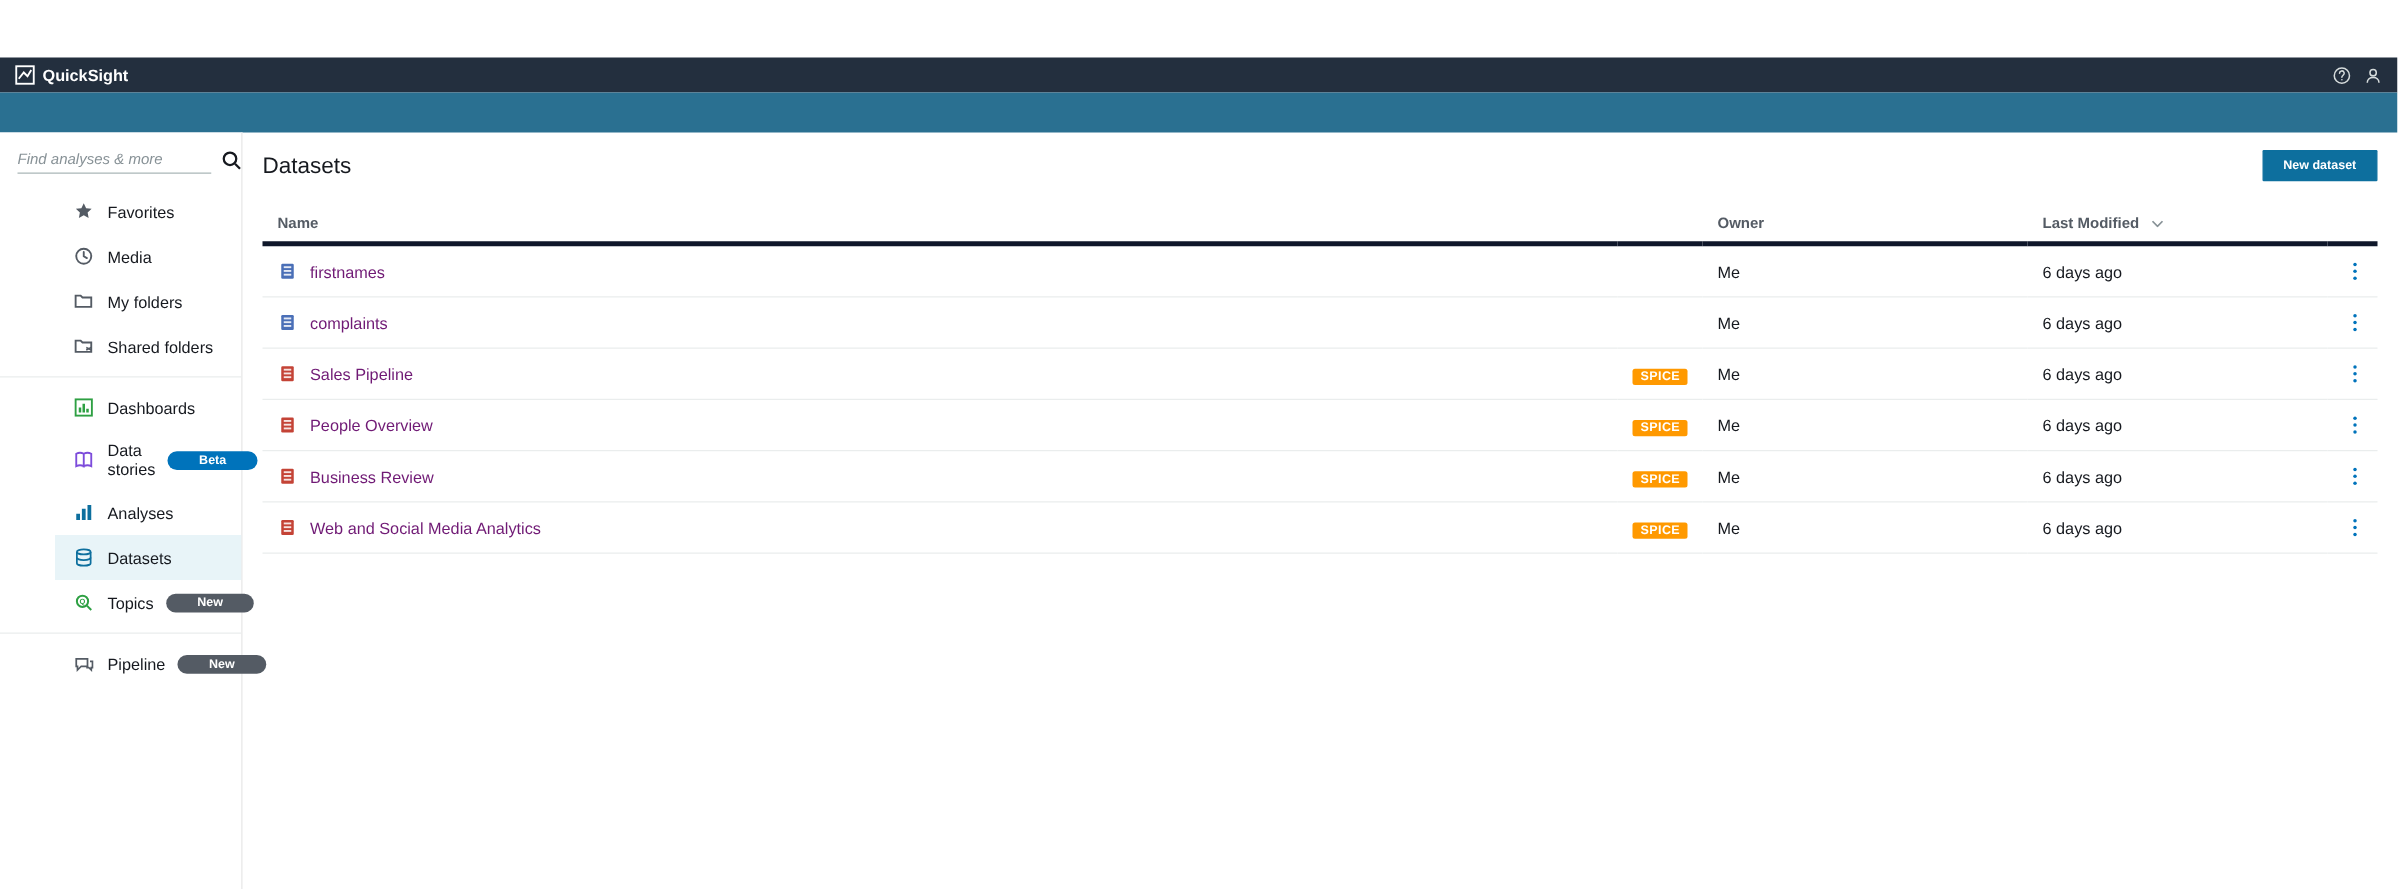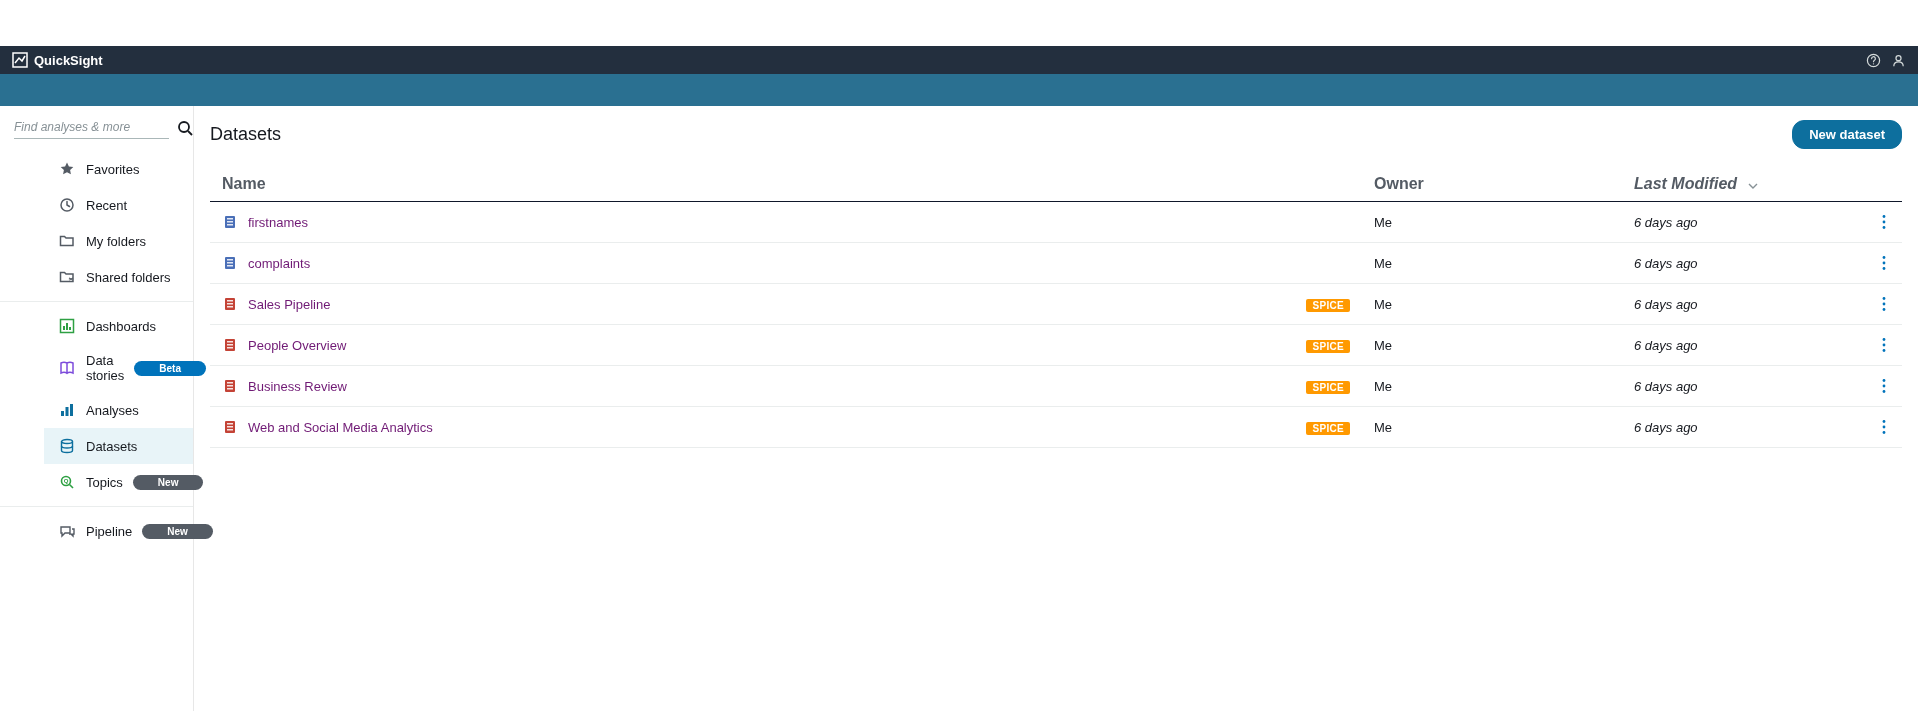--- a/index.html
+++ b/index.html
@@ -28,37 +28,37 @@
   .nav-item.active { background: #e8f4f8; }
   .nav-item .nav-icon { width: 18px; height: 18px; display: inline-flex; align-items: center; justify-content: center; flex-shrink: 0; }
   .nav-item .nav-label { font-size: 13px; flex: 1; }
   .badge { font-size: 10px; padding: 2px 25px; border-radius: 10px; font-weight: 600; }
   .badge-beta { background: #0073bb; color: #fff; }
   .badge-new { background: #545b64; color: #fff; }
 
   .content { flex: 1; padding: 14px 16px; overflow: auto; }
   .content-header { display: flex; justify-content: space-between; align-items: center; margin-bottom: 18px; }
   .page-title { font-size: 18px; font-weight: 400; color: #16191f; }
-  .primary-btn { background: #0d6f9e; color: #fff; border: 1px solid #0d6f9e; padding: 6px 16px; font-size: 13px; border-radius: 12px; cursor: pointer; font-weight: 600; }
+  .primary-btn { background: #0d6f9e; color: #fff; border: 1px solid #0d6f9e; padding: 6px 16px; font-size: 10px; border-radius: 1px; cursor: pointer; font-weight: 600; }
 
   .table { width: 100%; border-collapse: collapse; }
-  .table th { text-align: left; font-weight: 600; font-size: 16px; color: #545b64; padding: 8px 12px; border-bottom: 1px solid #0f172a; }
+  .table th { text-align: left; font-weight: 600; font-size: 12px; color: #545b64; padding: 8px 12px; border-bottom: 4px solid #0f172a; }
   .table th.sortable { cursor: pointer; }
   .sort-arrow { display: inline-block; margin-left: 6px; color: #879196; }
   .table td { padding: 8px 12px; border-bottom: 1px solid #eaeded; font-size: 13px; color: #16191f; vertical-align: middle; }
   .name-cell { display: flex; align-items: center; gap: 10px; }
   .ds-icon { width: 16px; height: 16px; display: inline-flex; flex-shrink: 0; }
   .spice-badge { background: #ff9900; color: #fff; font-size: 10px; font-weight: 700; padding: 1px 6px; border-radius: 2px; letter-spacing: 0.3px; }
   .name-text { color: #701a75; }
   .row-actions { text-align: right; width: 40px; }
   .kebab { cursor: pointer; display: inline-flex; color: #0073bb; padding: 4px; }
   .col-name { width: auto; }
   .col-badge { width: 60px; text-align: right; padding-right: 20px; }
   .col-owner { width: 260px; }
-  .col-modified { width: 240px; font-style: italic; }
+  .col-modified { width: 240px; }
   .col-actions { width: 40px; }
   tbody tr { cursor: pointer; }
 </style>
 </head>
 <body>
 
 <div class="topbar">
   <div class="topbar-left">
     <span class="logo-icon">
       <svg viewBox="0 0 16 16" width="16" height="16">
@@ -109,21 +109,21 @@
           </span>
           <span class="nav-label">Favorites</span>
         </div>
         <div class="nav-item">
           <span class="nav-icon">
             <svg viewBox="0 0 16 16" width="16" height="16">
               <circle cx="8" cy="8" r="6" fill="none" stroke="#545b64" stroke-width="1.5"></circle>
               <path d="M8 4.5V8l2.5 1.5" fill="none" stroke="#545b64" stroke-width="1.5" stroke-linecap="round"></path>
             </svg>
           </span>
-          <span class="nav-label">Recent</span>
+          <span class="nav-label">Media</span>
         </div>
         <div class="nav-item">
           <span class="nav-icon">
             <svg viewBox="0 0 16 16" width="16" height="16">
               <path d="M1.5 3.5h4l1.5 1.5h7v7.5h-12.5z" fill="none" stroke="#545b64" stroke-width="1.5"></path>
             </svg>
           </span>
           <span class="nav-label">My folders</span>
         </div>
         <div class="nav-item">

